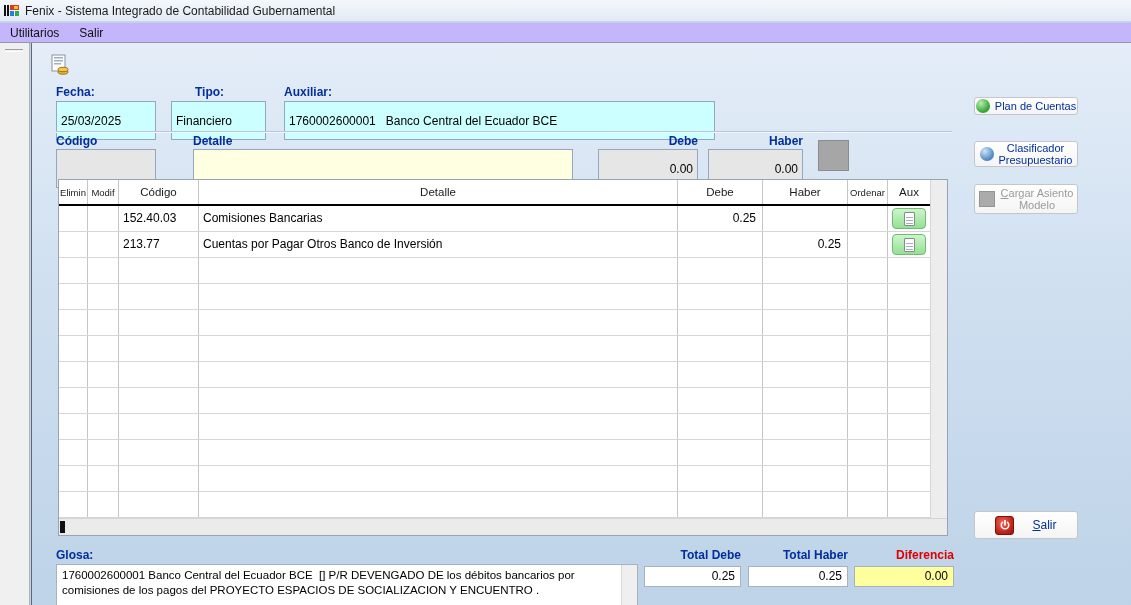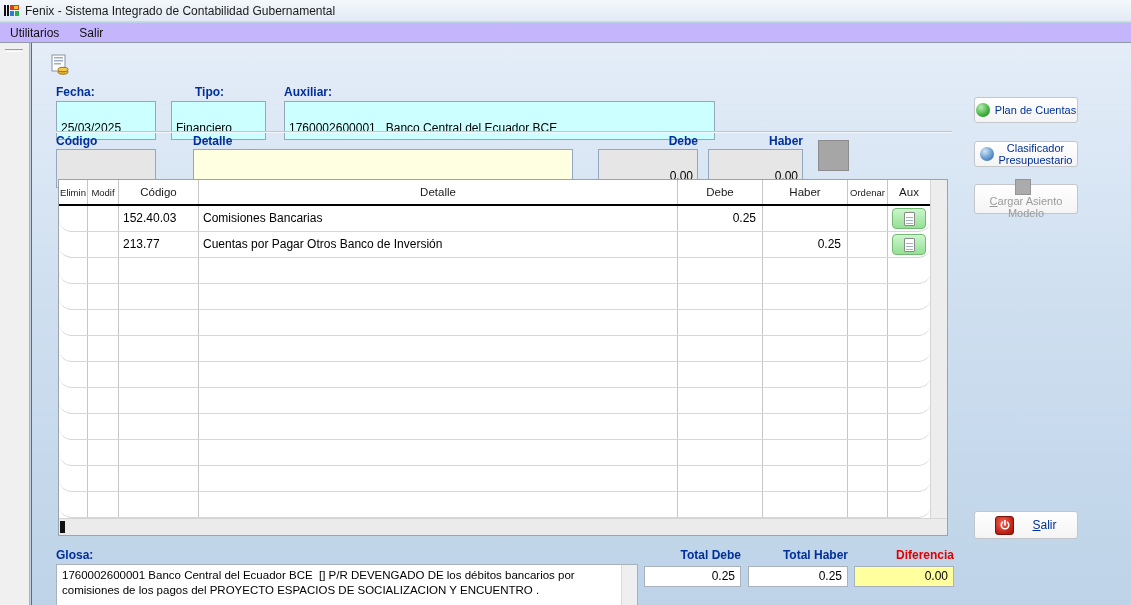--- a/index.html
+++ b/index.html
@@ -27,39 +27,39 @@
   .content { position:absolute; left:31px; top:0; width:1100px; height:563px;
     border-left:1px solid #5f6a75;
     background:linear-gradient(180deg,#e4edf8 0%,#cfdff0 45%,#bed3e8 100%); }
 
   
   .tb-icon { position:absolute; left:17px; top:11px; width:22px; height:22px; }
 
   
   .lbl { position:absolute; font-weight:bold; color:#002f9b; font-size:12px; }
   .fld { position:absolute; height:39px; border:1px solid #93a8bd; background:#fff;
-    font-size:12px; line-height:20px; padding:16px 4px; color:#000; }
+    font-size:12px; line-height:20px; padding:9px 4px; color:#000; }
   .fld.cyan { background:#ccffff; }
   .fld.ivory { background:#ffffe1; }
   .fld.gray { background:#e6e6e6; }
   .fld.num { text-align:right; }
   .divider { position:absolute; left:24px; top:88px; width:896px; height:2px;
     border-top:1px solid #b9c7d6; border-bottom:1px solid #f2f7fc; }
   .gray-square { position:absolute; left:786px; top:97px; width:31px; height:31px;
     background:#a6a6a6; border:1px solid #8c8c8c; }
 
   
   .grid { position:absolute; left:26px; top:136px; width:890px; height:357px;
     background:#fff; border:1px solid #9aa4ae; }
   .ghead { display:flex; height:26px; border-bottom:2px solid #000; width:872px; }
   .gcell { border-right:1px solid #c6c6c6; height:100%; overflow:hidden; white-space:nowrap; }
   .ghead .gcell { display:flex; align-items:center; justify-content:center;
     font-size:11.5px; color:#1a1a1a; }
   .ghead .gcell.small { font-size:9.5px; }
-  .grow { display:flex; height:26px; border-bottom:1px solid #d6d6d6; width:872px;border-radius:13px; }
+  .grow { display:flex; height:26px; border-bottom:1px solid #d6d6d6; width:872px; }
   .grow .gcell { font-size:12px; line-height:25px; padding:0 4px; }
   .grow .gcell.num { text-align:right; padding-right:6px; }
   .c0{width:29px} .c1{width:31px} .c2{width:80px} .c3{width:479px}
   .c4{width:85px} .c5{width:85px} .c6{width:40px} .c7{width:43px}
   .grow .gcell.c7 { display:flex; align-items:center; justify-content:center; padding:0; }
   .aux-btn { width:34px; height:21px; border-radius:4px; cursor:pointer;
     background:linear-gradient(180deg,#ccf6cc,#94e094); border:1px solid #76b876;
     display:flex; align-items:center; justify-content:center; }
   .doc-ic { width:11px; height:14px; background:#fdfdfd; border:1px solid #8a8a8a; border-radius:1px;
     background-image:repeating-linear-gradient(180deg,transparent 0 2px,#9db0c4 2px 3px); background-size:7px 100%; background-position:1px 2px; background-repeat:no-repeat; }
@@ -69,21 +69,21 @@
     background:#ebebeb; border-top:1px solid #d5d5d5; }
   .hthumb { position:absolute; left:1px; top:2px; width:5px; height:12px; background:#111; }
 
   
   .side-btn { position:absolute; left:942px; width:104px; border:1px solid #c3c7cc; border-radius:3px;
     background:linear-gradient(180deg,#ffffff,#f4f4f4); color:#002f9b; font-size:11px;
     display:flex; align-items:center; justify-content:center; text-align:center; cursor:pointer; line-height:12px; }
   .side-btn .sphere { width:14px; height:14px; border-radius:50%; margin-right:5px; flex:none; }
   .sphere.green { background:radial-gradient(circle at 35% 30%,#b8edb0,#3fae3f 60%,#1d7a1d); }
   .sphere.blue  { background:radial-gradient(circle at 35% 30%,#cfe4f8,#5b93c9 60%,#2f6497); }
-  .side-btn.disabled { color:#9a9a9a; cursor:default;flex-direction:column; }
+  .side-btn.disabled { color:#9a9a9a; cursor:default; }
   .sq-gray { width:16px; height:16px; background:#ababab; border:1px solid #949494; margin-right:6px; flex:none; }
   .accel { text-decoration:underline; }
   .pwr { width:19px; height:19px; border-radius:3px; margin-right:18px; flex:none;
     background:radial-gradient(circle at 40% 35%,#ef6a5a,#c22318 65%,#8f150d); border:1px solid #7e120b;
     display:flex; align-items:center; justify-content:center; }
 
   
   .glosa-box { position:absolute; left:24px; top:521px; width:582px; height:42px;
     border:1px solid #a8b2bd; background:#fff; font-size:11.5px; line-height:15px;
     padding:3px 18px 3px 5px; resize:none; overflow:hidden; font-family:"Liberation Sans", sans-serif; color:#000; }
@@ -299,21 +299,21 @@
             <div class="gcell c6"></div>
             <div class="gcell c7"></div>
           </div>
         </div>
       <div class="vscroll"></div>
       <div class="hscroll">
         <div class="hthumb"></div>
       </div>
     </div>
 
-    <div class="side-btn" style="top:54px; height:26px;align-items:center;">
+    <div class="side-btn" style="top:54px; height:18px;align-items:center;">
       <span class="sphere green"></span>
       <span>Plan de Cuentas</span>
     </div>
 
     <div class="side-btn" style="top:98px; height:26px;">
       <span class="sphere blue"></span>
       <span>
         <span>Clasificador</span><br>
         <span>Presupuestario</span>
       </span>

